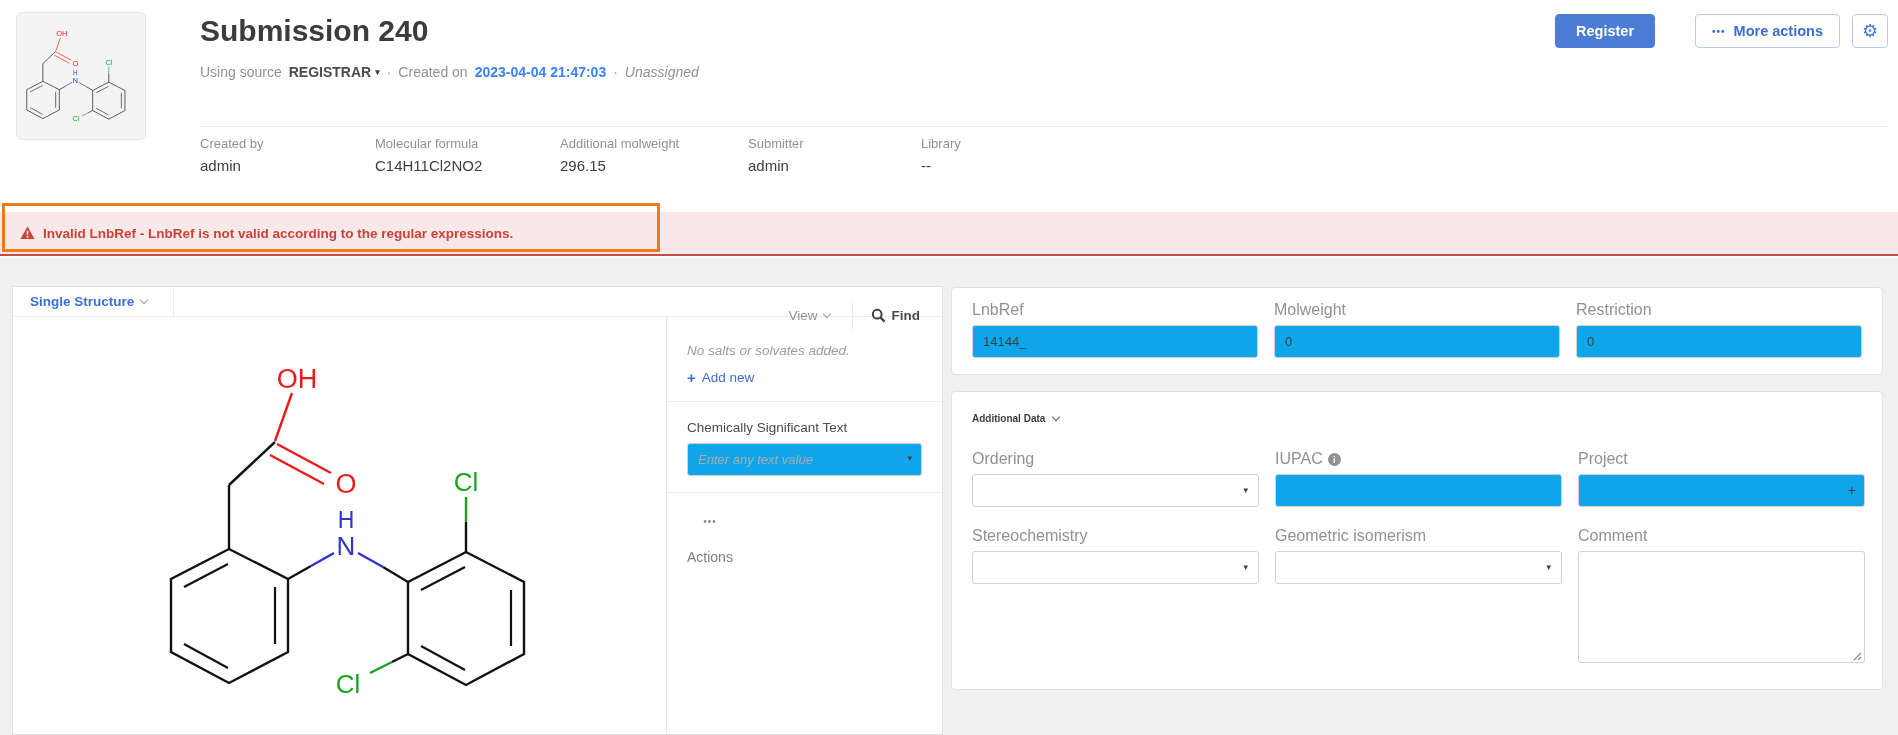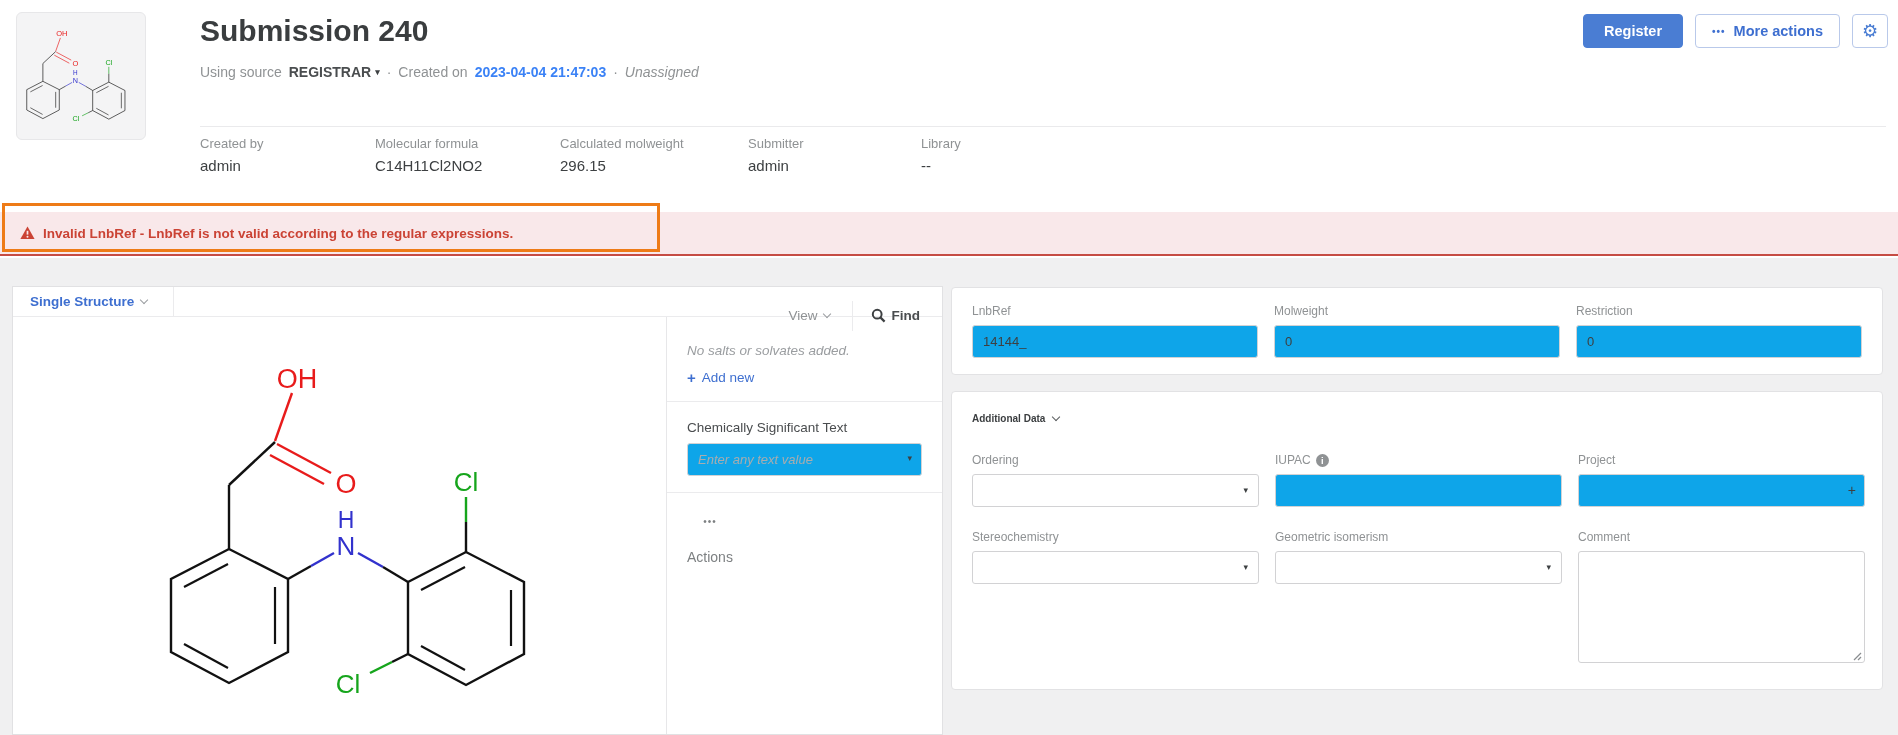--- a/index.html
+++ b/index.html
@@ -20,21 +20,21 @@
   .hdr-divider { position:absolute; left:200px; right:12px; top:126px; height:1px; background:#eaeaec; }
   .meta-row { position:absolute; left:200px; top:136px; display:flex; }
   .meta-item .m-label { font-size:13px; color:#8f9294; }
   .meta-item .m-value { font-size:15px; color:#3d4042; margin-top:6px; }
   .mw-1 { width:175px; } .mw-2 { width:185px; } .mw-3 { width:188px; } .mw-4 { width:173px; } .mw-5 { width:120px; }
 
   .hdr-actions { position:absolute; right:10px; top:14px; display:flex; gap:12px; }
   .btn { height:34px; border-radius:4px; font-size:14.5px; font-weight:bold; display:flex;
          align-items:center; justify-content:center; cursor:pointer; }
   .btn-register { background:#4a7dd3; color:#fff; padding:0 20px; border:1px solid #4a7dd3; }
-  .btn-more { background:#fff; color:#3e6fd0; padding:0 16px; border:1px solid #b9c9ea; gap:8px; }
+  .btn-more { background:#fff; color:#3e6fd0; padding:0 16px; border:1px solid #b9c9ea; gap:8px;margin-left:28px; }
   .btn-gear { background:#fff; width:36px; border:1px solid #b9c9ea; color:#4a7dd3; }
   .icon-dots::before { content:"\2022\2022\2022"; font-size:10px; letter-spacing:1px; position:relative; top:-1px; }
   .icon-gear::before { content:"\2699"; font-size:18px; font-weight:normal; }
 
   
   .banner { position:absolute; left:0; top:212px; width:1898px; height:44px; background:#f9e8ea;
             border-bottom:2px solid #c64c44; display:flex; align-items:center; padding-left:20px; }
   .banner-msg { color:#cb4335; font-weight:bold; font-size:13.5px; margin-left:8px; }
   .annotation-box { position:absolute; left:2px; top:203px; width:658px; height:49px;
                     border:3px solid #ee7b17; z-index:6; pointer-events:none; }
@@ -71,21 +71,21 @@
   .tinput::placeholder { color:#a9acae; font-style:italic; }
   .dd-icon { position:absolute; right:10px; top:10px; color:#3d4042; font-size:9px; pointer-events:none; }
   .dd-icon::before { content:"\25BE"; }
   .actions-link { margin:20px 5px 0 20px; color:#7d8082; font-size:14px; display:inline-flex;
                   align-items:center; gap:20px; cursor:pointer;flex-direction:column; }
 
   
   .card { position:absolute; background:#fff; border:1px solid #e2e2e4; border-radius:4px; }
   .card-fields { left:951px; top:287px; width:932px; height:88px; padding:13px 20px; display:flex; gap:16px; }
   .field-col { width:287px; }
-  .f-label { font-size:12px; color:#8f9294; display:inline-flex; align-items:center; gap:5px; }
+  .f-label { font-size:16px; color:#8f9294; display:inline-flex; align-items:center; gap:5px; }
   .f-ctrl { margin-top:6px; position:relative; }
   .card-additional { left:951px; top:391px; width:932px; height:299px; padding:16px 20px; }
   .ad-heading { font-size:10px; font-weight:bold; color:#3b3e40; display:inline-flex; align-items:center;
                 gap:8px; cursor:pointer; }
   .ad-grid { margin-top:24px; display:grid; grid-template-columns:287px 287px 287px; column-gap:16px;
              row-gap:20px; align-items:start; }
   .selectbox { width:100%; height:33px; border:1px solid #d2d2d4; border-radius:3px; background:#fff;
                position:relative; cursor:pointer; }
   .comment-ta { width:100%; height:112px; border:1px solid #d2d2d4; border-radius:3px; resize:none;
                 font-family:"Liberation Sans", sans-serif; font-size:13px; padding:6px 10px; outline:none; }
@@ -181,21 +181,21 @@
   <div class="meta-row">
     <div class="meta-item mw-1">
       <div class="m-label">Created by</div>
       <div class="m-value">admin</div>
     </div>
     <div class="meta-item mw-2">
       <div class="m-label">Molecular formula</div>
       <div class="m-value">C14H11Cl2NO2</div>
     </div>
     <div class="meta-item mw-3">
-      <div class="m-label">Calculated molweight</div>
+      <div class="m-label">Additional molweight</div>
       <div class="m-value">296.15</div>
     </div>
     <div class="meta-item mw-4">
       <div class="m-label">Submitter</div>
       <div class="m-value">admin</div>
     </div>
     <div class="meta-item mw-5">
       <div class="m-label">Library</div>
       <div class="m-value">--</div>
     </div>

